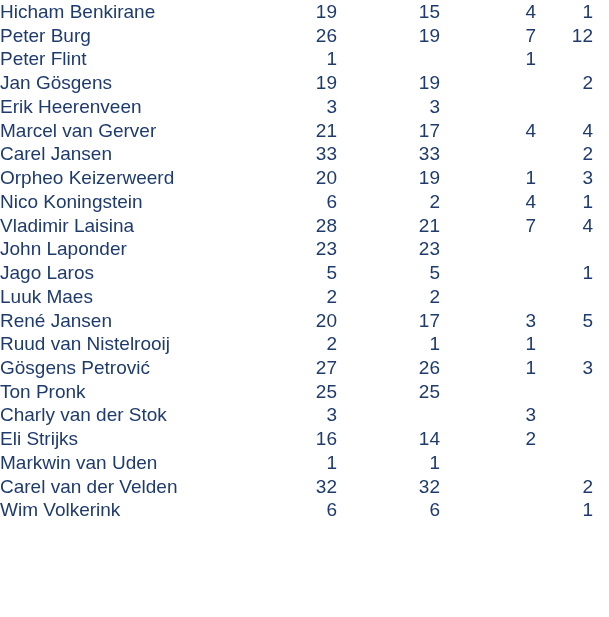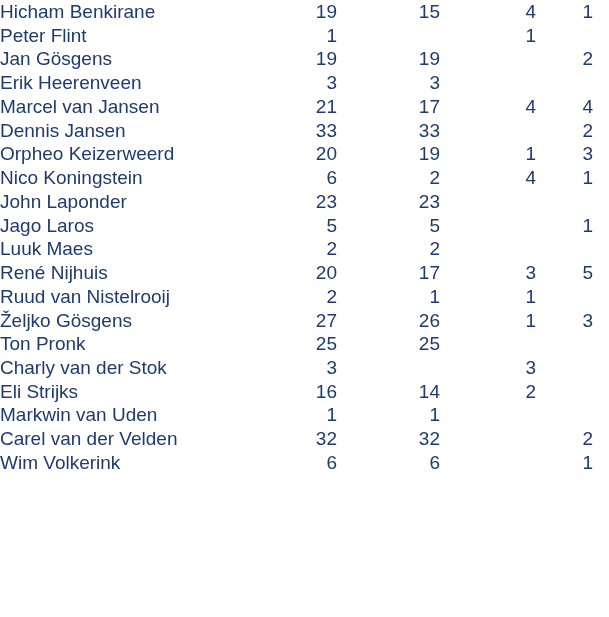--- a/index.html
+++ b/index.html
@@ -53,20 +53,28 @@
   <tbody>
   <tr>
     <td class="name">Hicham Benkirane</td>
     <td class="num">19</td>
     <td class="num">15</td>
     <td class="num">4</td>
     <td class="num">1</td>
     <td class="num"></td>
   </tr>
 
+  <tr>
+    <td class="name">Peter Burg</td>
+    <td class="num">26</td>
+    <td class="num">19</td>
+    <td class="num">7</td>
+    <td class="num">12</td>
+    <td class="num"></td>
+  </tr>
 
   <tr>
     <td class="name">Peter Flint</td>
     <td class="num">1</td>
     <td class="num"></td>
     <td class="num">1</td>
     <td class="num"></td>
     <td class="num"></td>
   </tr>
 
@@ -84,30 +92,30 @@
     <td class="name">Erik Heerenveen</td>
     <td class="num">3</td>
     <td class="num">3</td>
     <td class="num"></td>
     <td class="num"></td>
     <td class="num"></td>
   </tr>
 
 
   <tr>
-    <td class="name">Marcel van Jansen</td>
+    <td class="name">Marcel van Gerver</td>
     <td class="num">21</td>
     <td class="num">17</td>
     <td class="num">4</td>
     <td class="num">4</td>
     <td class="num"></td>
   </tr>
 
   <tr>
-    <td class="name">Dennis Jansen</td>
+    <td class="name">Carel Jansen</td>
     <td class="num">33</td>
     <td class="num">33</td>
     <td class="num"></td>
     <td class="num">2</td>
     <td class="num"></td>
   </tr>
 
   <tr>
     <td class="name">Orpheo Keizerweerd</td>
     <td class="num">20</td>
@@ -119,20 +127,28 @@
 
   <tr>
     <td class="name">Nico Koningstein</td>
     <td class="num">6</td>
     <td class="num">2</td>
     <td class="num">4</td>
     <td class="num">1</td>
     <td class="num"></td>
   </tr>
 
+  <tr>
+    <td class="name">Vladimir Laisina</td>
+    <td class="num">28</td>
+    <td class="num">21</td>
+    <td class="num">7</td>
+    <td class="num">4</td>
+    <td class="num"></td>
+  </tr>
 
   <tr>
     <td class="name">John Laponder</td>
     <td class="num">23</td>
     <td class="num">23</td>
     <td class="num"></td>
     <td class="num"></td>
     <td class="num"></td>
   </tr>
 
@@ -149,40 +165,40 @@
     <td class="name">Luuk Maes</td>
     <td class="num">2</td>
     <td class="num">2</td>
     <td class="num"></td>
     <td class="num"></td>
     <td class="num"></td>
   </tr>
 
 
   <tr>
-    <td class="name">René Nijhuis</td>
+    <td class="name">René Jansen</td>
     <td class="num">20</td>
     <td class="num">17</td>
     <td class="num">3</td>
     <td class="num">5</td>
     <td class="num"></td>
   </tr>
 
 
   <tr>
     <td class="name">Ruud van Nistelrooij</td>
     <td class="num">2</td>
     <td class="num">1</td>
     <td class="num">1</td>
     <td class="num"></td>
     <td class="num"></td>
   </tr>
 
   <tr>
-    <td class="name">Željko Gösgens</td>
+    <td class="name">Gösgens Petrović</td>
     <td class="num">27</td>
     <td class="num">26</td>
     <td class="num">1</td>
     <td class="num">3</td>
     <td class="num"></td>
   </tr>
 
   <tr>
     <td class="name">Ton Pronk</td>
     <td class="num">25</td>

